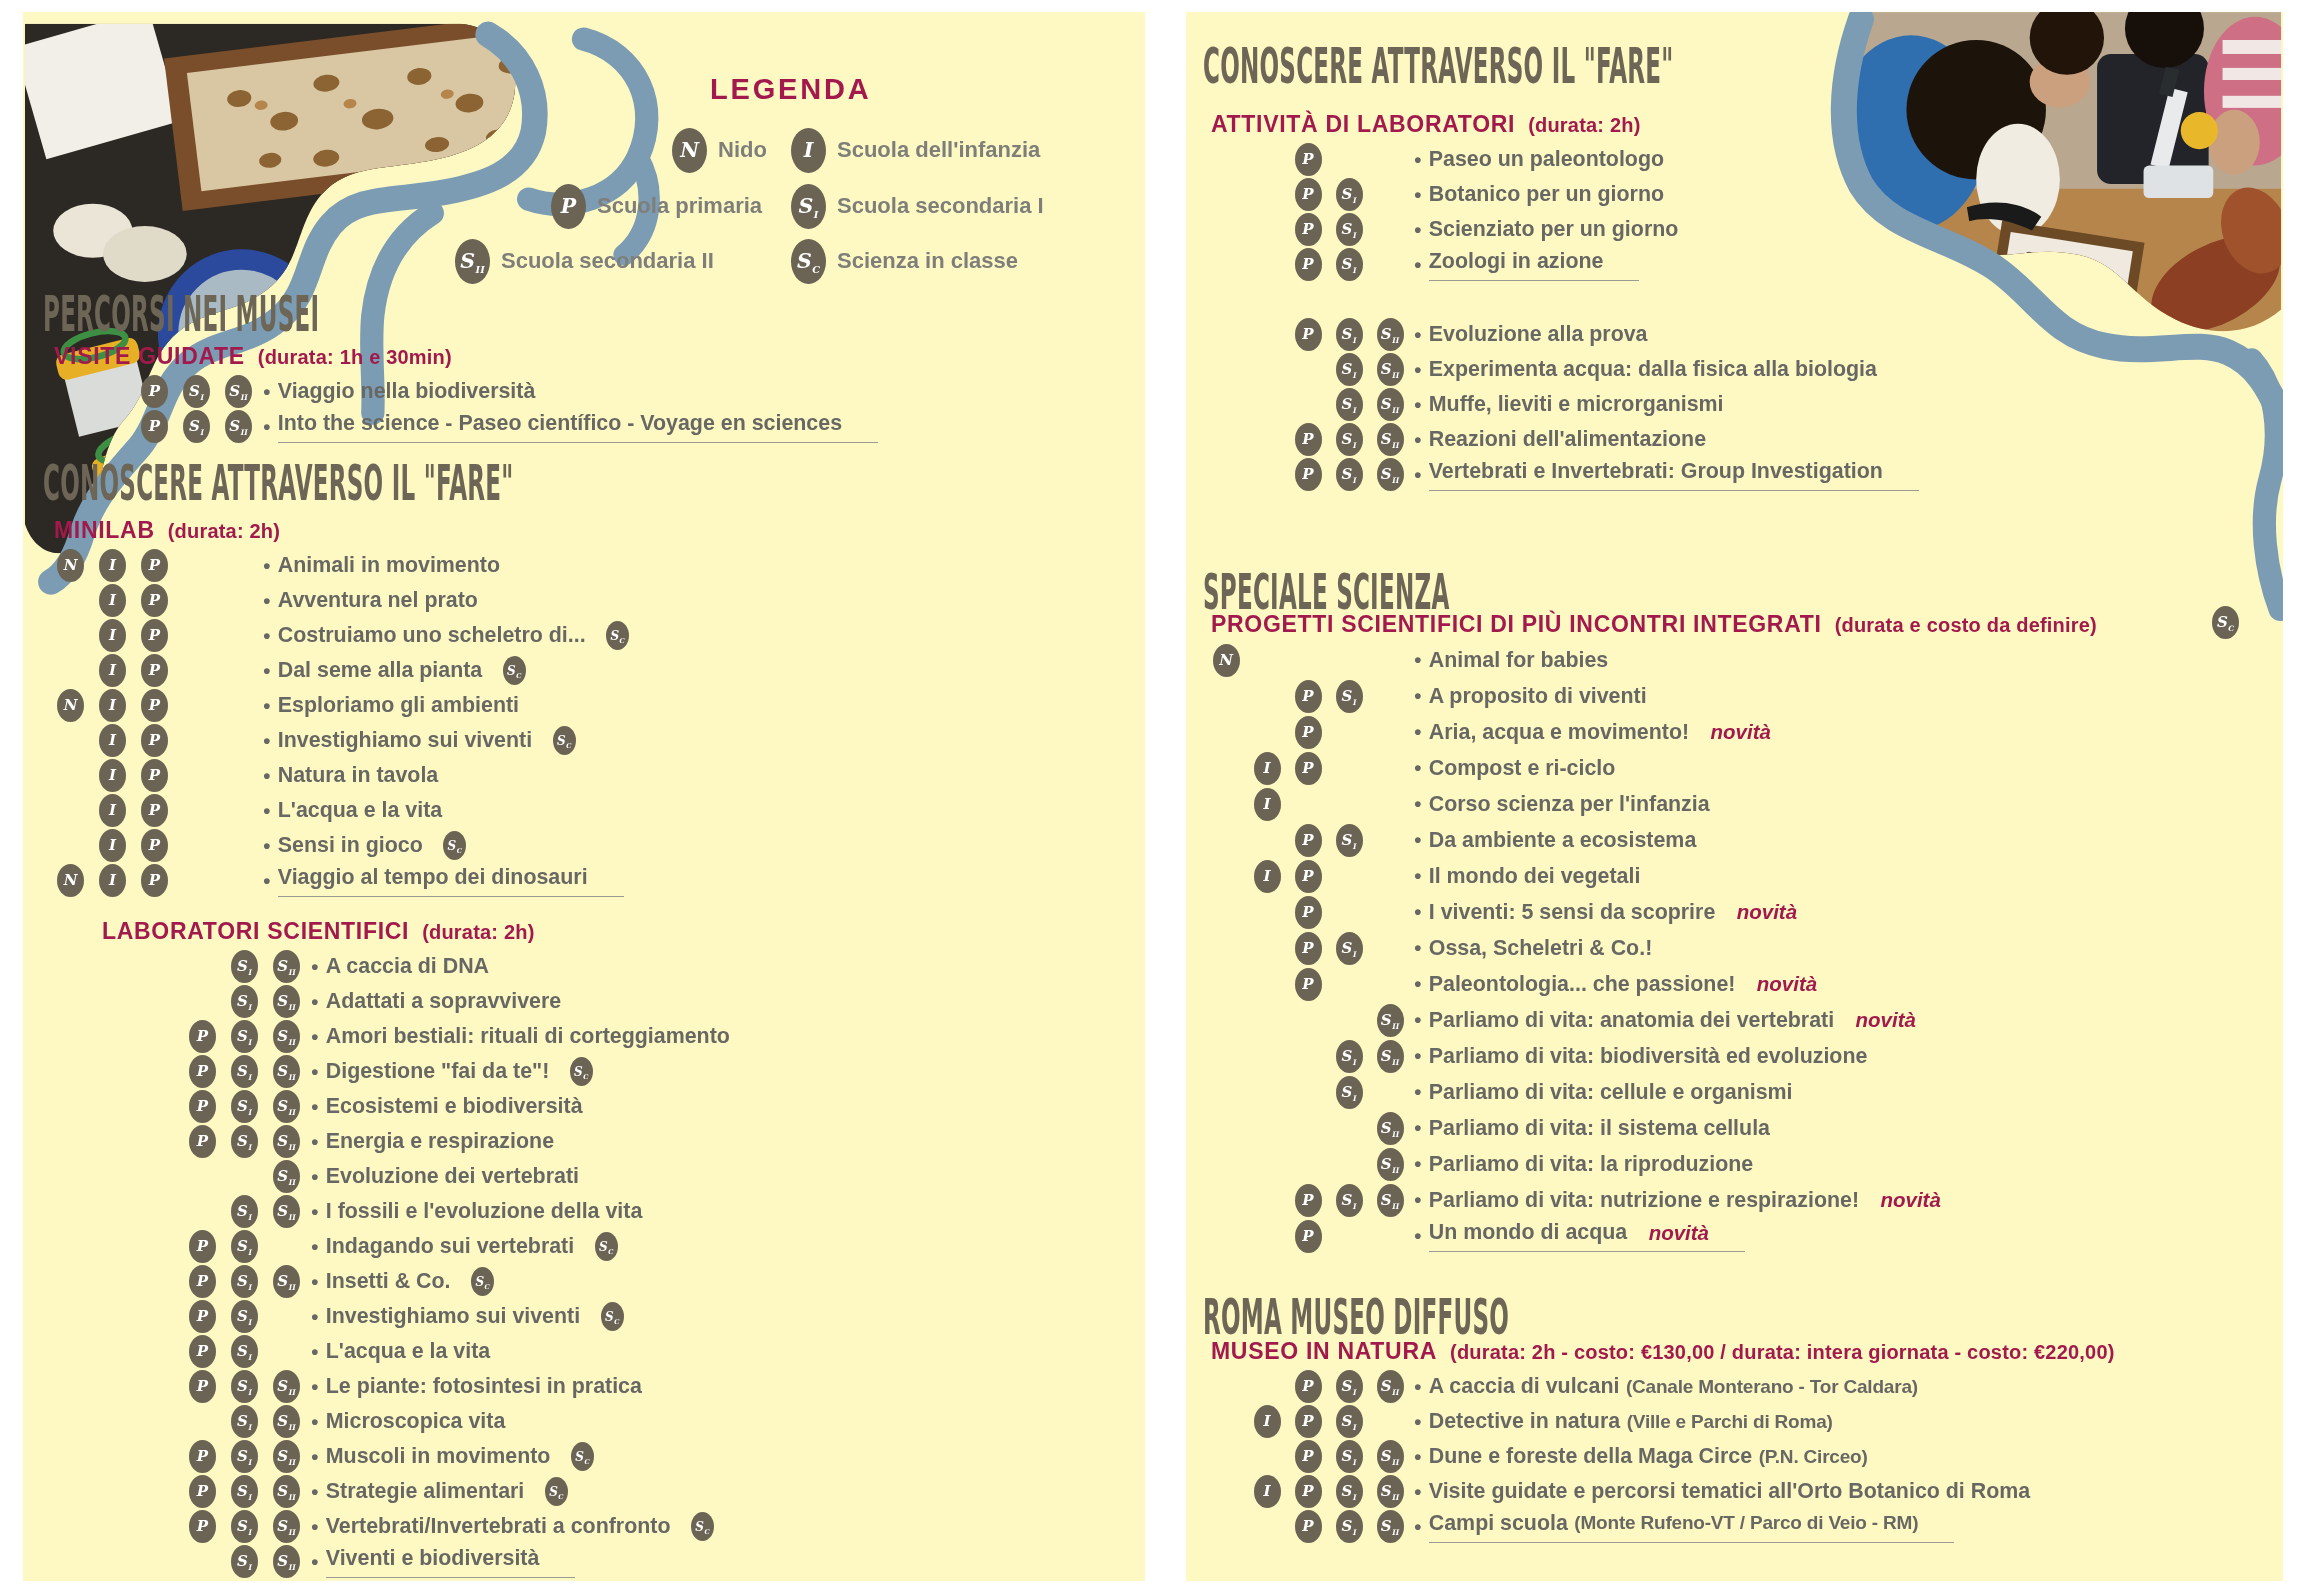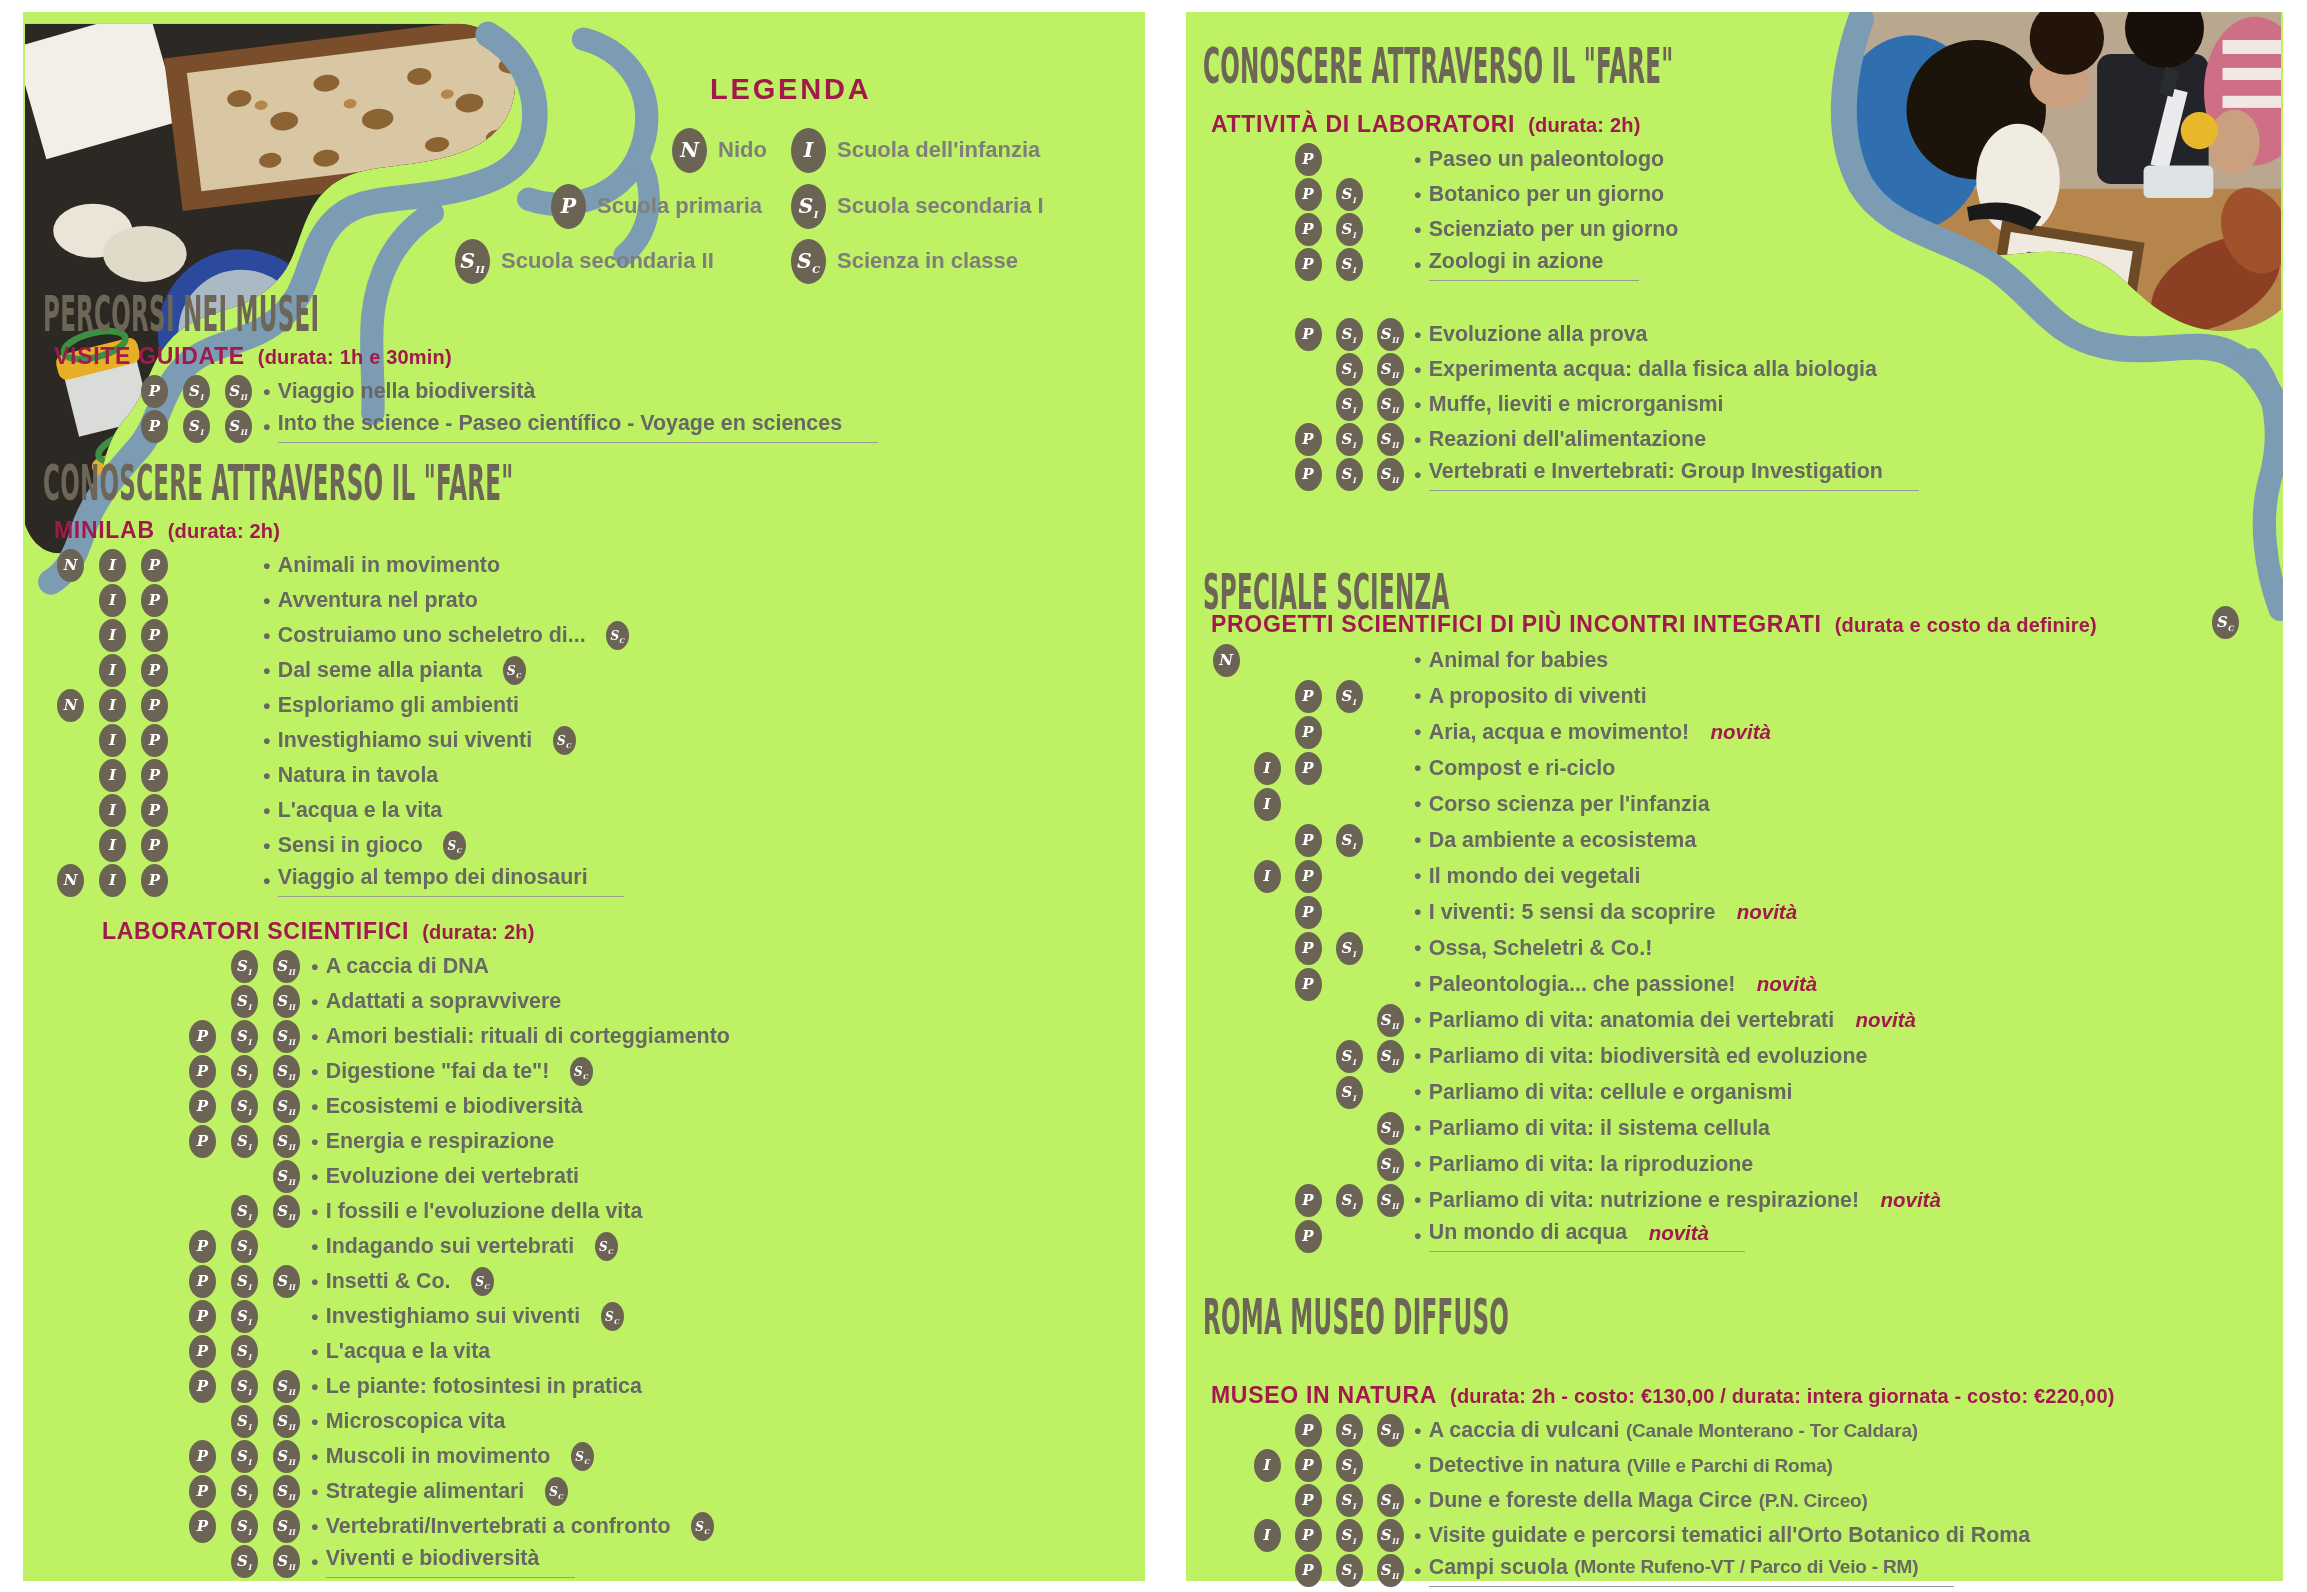--- a/index.html
+++ b/index.html
@@ -1,18 +1,18 @@
 <!DOCTYPE html>
 <html style="font-size:7.4px"><head>
 <meta charset="utf-8">
 <style>
   html,body{margin:0;padding:0;}
   body{width:2307px;height:1593px;background:#ffffff;position:relative;
        font-family:"Liberation Sans",sans-serif;overflow:hidden;}
-  .page{position:absolute;top:11.6px;height:1569px;background:#bef264;}
+  .page{position:absolute;top:11.6px;height:1569px;background:#fef9c3;}
   .page.left{left:23px;width:1122px;}
   .page.right{left:1186px;width:1097px;}
   .deco{position:absolute;top:0;left:0;pointer-events:none;}
 
   
   .script{position:absolute;font-family:"DejaVu Sans",sans-serif;font-weight:bold;
           font-size:48px;color:#6d6657;white-space:nowrap;
           transform:scale(0.48,1.04);transform-origin:left top;letter-spacing:0.5px;}
 
   
@@ -73,21 +73,21 @@
   .g-minilab  {top:505px;}
   .g-laboratori{top:906px;padding-left:48px;}
 
   
   .s-conoscere2{left:16.7px;top:24px;}
   .g-sim      {top:99px;}
   .g-sper     {top:301px;}
   .s-speciale {left:16.7px;top:550px;}
   .g-progetti {top:599px;}
   .s-roma     {left:16.7px;top:1275px;}
-  .g-museo    {top:1326px;margin-top:44px;}
+  .g-museo    {top:1326px;}
   .title-badge{position:absolute;right:44px;top:-4.7px;}
 </style>
 </head>
 <body>
 
 <div class="page left">
 
   <svg class="deco" width="1122" height="698" viewBox="0 0 2412 1500">
     <defs>
       <clipPath id="lphoto">

